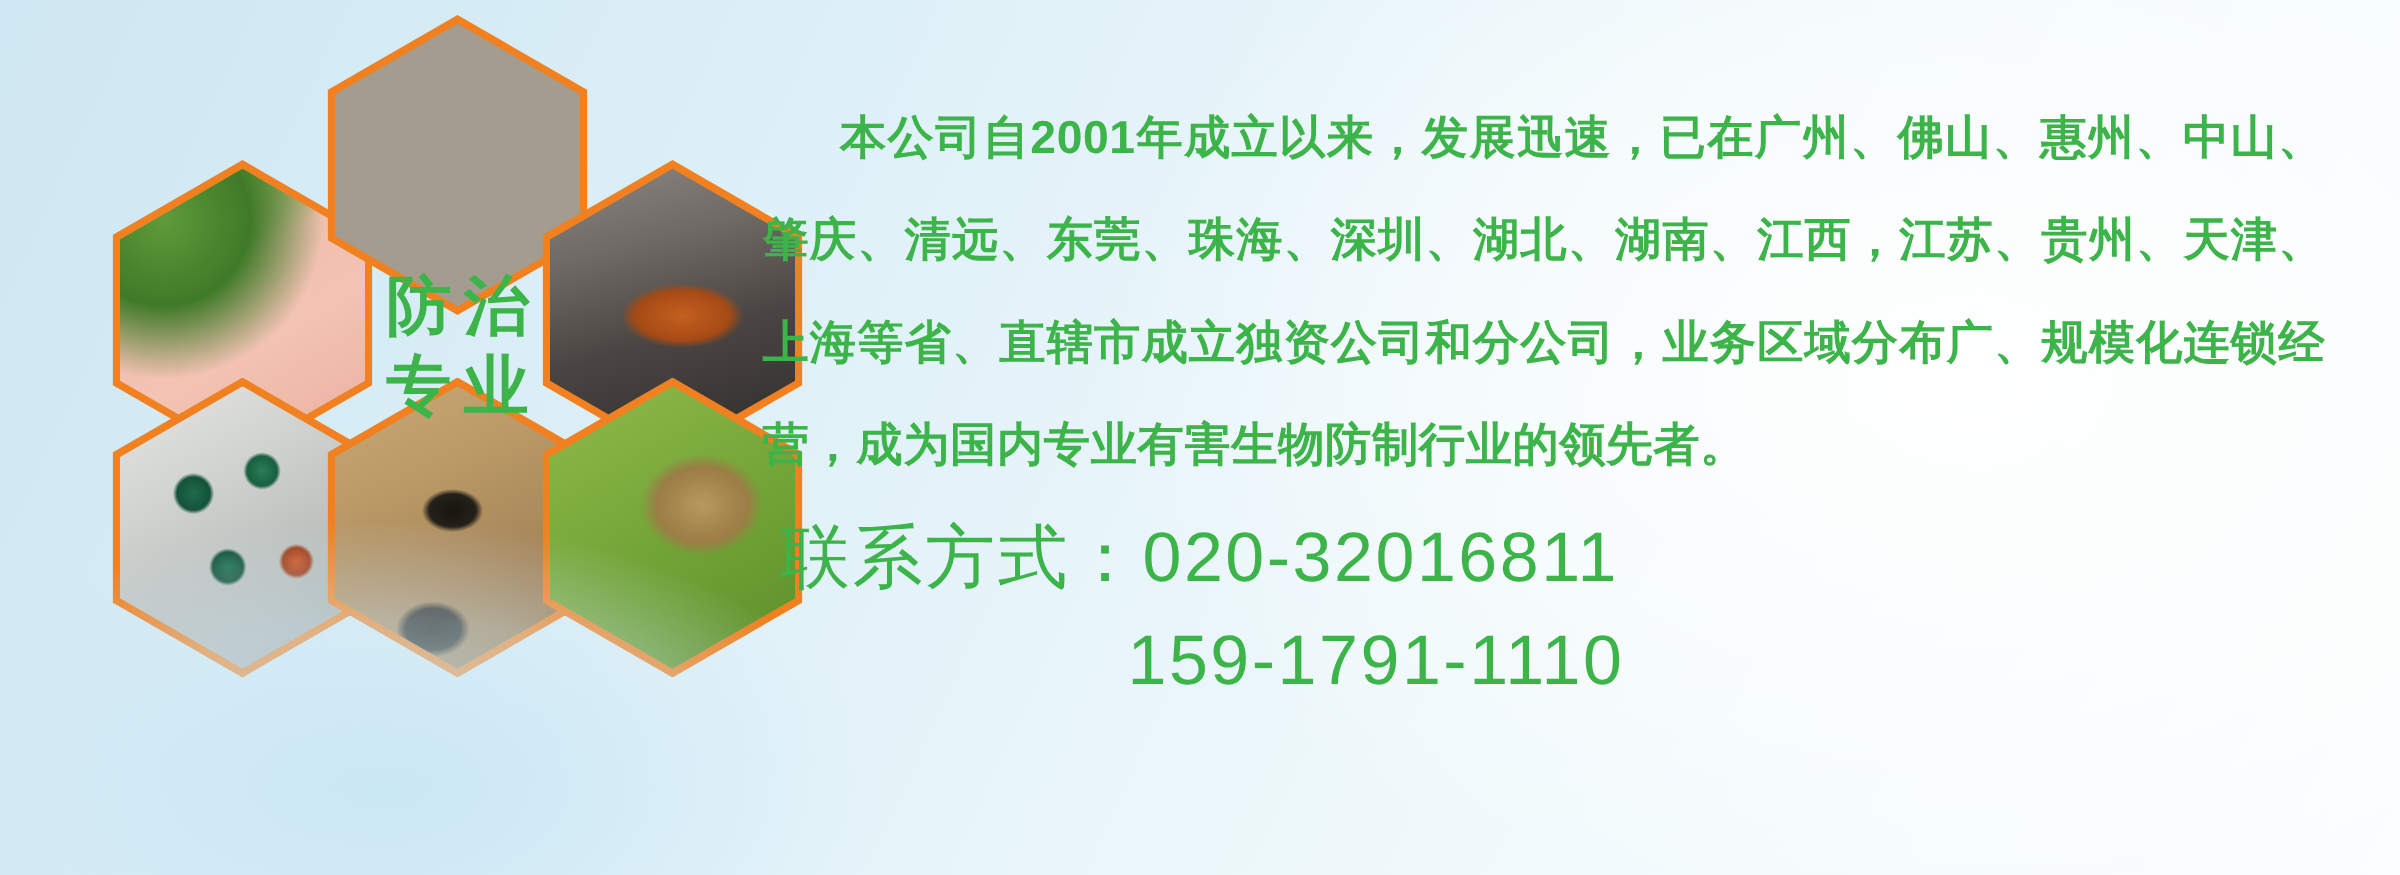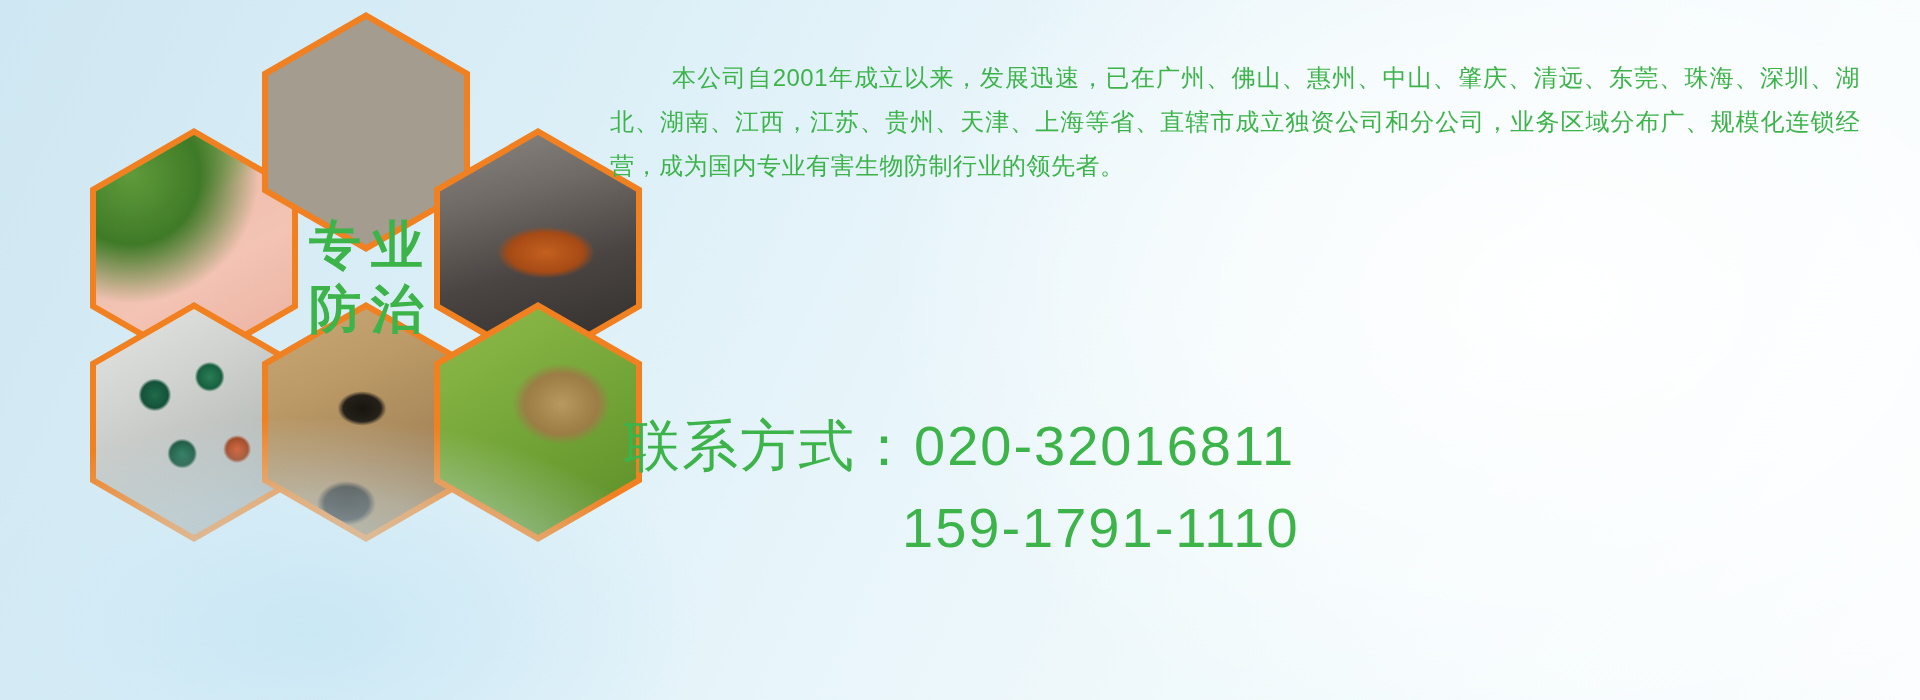--- a/index.html
+++ b/index.html
@@ -139,27 +139,27 @@
 
   
   .content {
     position: absolute;
     left: 610px;
     top: 32px;
     width: 1270px;
   }
   .intro {
     color: #3cb44a;
-    font-size: 24px;
-    line-height: 44px;
+    font-size: 37px;
+    line-height: 82px;
     text-align: justify;
     text-indent: 62px;
     letter-spacing: 0.5px;
     width: 1250px;
-    font-weight: 400;
+    font-weight: 700;
   }
   .contact {
     position: absolute;
     left: 610px;
     top: 405px;
     width: 1280px;
     color: #3cb44a;
     font-size: 56px;
     line-height: 82px;
     font-weight: 500;
@@ -205,22 +205,22 @@
       </div>
     </div>
 
     <div class="hex stinkbug">
       <div class="inner">
         <div class="art stinkbug-art"></div>
       </div>
     </div>
 
     <div class="hex-center">
+      <span class="line">防治</span>
       <span class="line">专业</span>
-      <span class="line">防治</span>
     </div>
   </div>
 
   <div class="content">
     <p class="intro">本公司自2001年成立以来，发展迅速，已在广州、佛山、惠州、中山、肇庆、清远、东莞、珠海、深圳、湖北、湖南、江西，江苏、贵州、天津、上海等省、直辖市成立独资公司和分公司，业务区域分布广、规模化连锁经营，成为国内专业有害生物防制行业的领先者。</p>
   </div>
 
   <div class="contact">
     <span class="row1">联系方式：020-32016811</span>
     <span class="row2">159-1791-1110</span>

